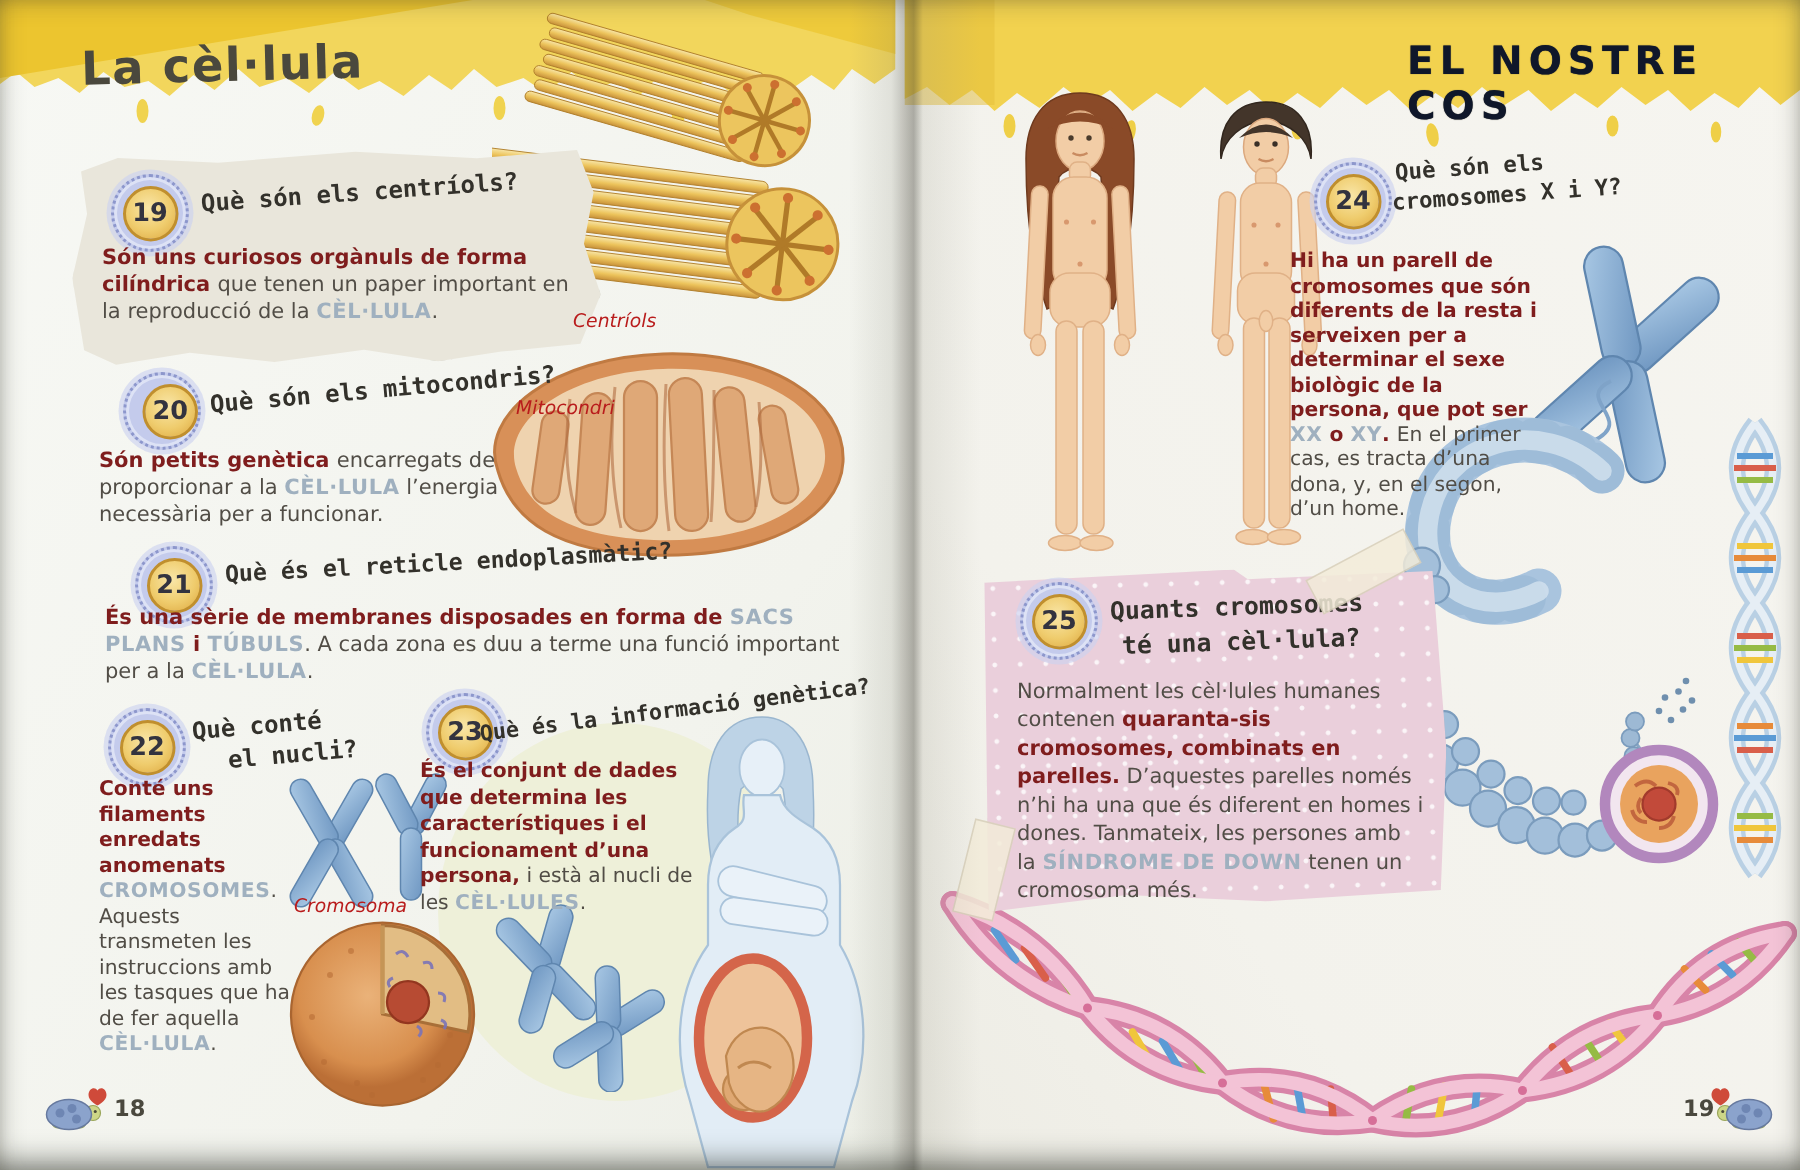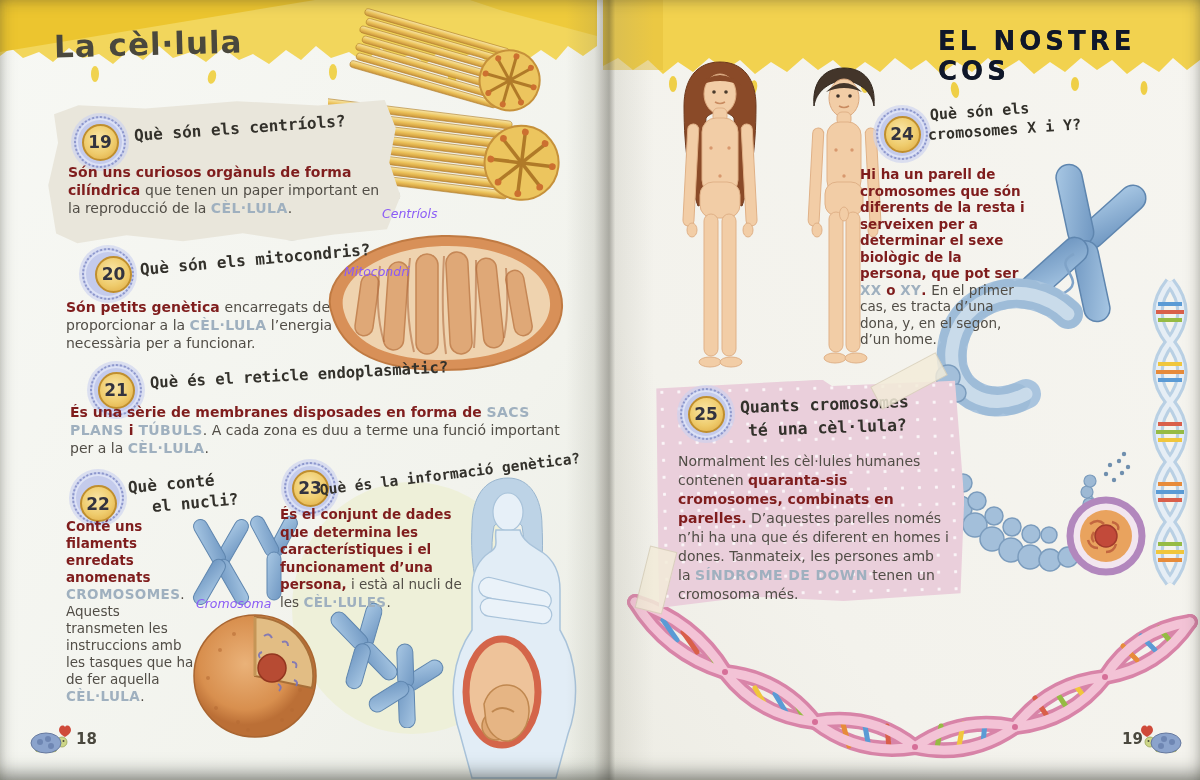--- a/index.html
+++ b/index.html
@@ -29,21 +29,21 @@
   
   .q-title{font-family:"DejaVu Sans Mono",monospace;font-weight:bold;color:#33312b;
     white-space:nowrap;transform-origin:left center;z-index:9;}
 
   
   .answer{color:#514d46;line-height:18px;font-size:14px;z-index:9;}
   .seg-b{font-weight:bold;color:#7f1d1d;}
   .seg-r{color:#514d46;}
   .seg-hl{font-weight:bold;color:#9fb0bf;letter-spacing:.4px;}
 
-  .ill-label{font-style:italic;font-size:12.5px;color:#8b5cf6;z-index:9;}
+  .ill-label{font-style:italic;font-size:12.5px;color:#b91c1c;z-index:9;}
 
   
   .note{z-index:7;}
   #note19{left:48px;top:100px;width:352px;height:142px;background:#e9e6db;transform:rotate(-1deg);
     box-shadow:2px 3px 6px rgba(80,80,60,.25);
     clip-path:polygon(2% 8%,9% 2%,28% 5%,54% 1%,77% 5%,96% 2%,99% 22%,97% 46%,100% 70%,96% 93%,81% 96%,69% 100%,55% 94%,38% 99%,22% 94%,8% 99%,2% 92%,0% 58%,3% 28%);}
   #note25{left:656px;top:380px;width:308px;height:224px;transform:rotate(-1.5deg);
     background:#eacfdb;
     background-image:radial-gradient(rgba(255,255,255,.8) 1.3px,rgba(255,255,255,0) 1.9px);
     background-size:17px 17px;
@@ -470,21 +470,21 @@
 
   <div class="abs badge" style="left:74px;top:116px;">
     <div class="inner">19</div>
     </div>
   <div class="abs badge" style="left:82px;top:248px;justify-content:flex-end;">
     <div class="inner">20</div>
     </div>
   <div class="abs badge" style="left:90px;top:364px;">
     <div class="inner">21</div>
     </div>
-  <div class="abs badge" style="left:72px;top:472px;align-items:flex-end;">
+  <div class="abs badge" style="left:72px;top:472px;">
     <div class="inner">22</div>
     </div>
   <div class="abs badge" style="left:284px;top:462px;">
     <div class="inner">23</div>
     </div>
   <div class="abs badge" style="left:876px;top:108px;">
     <div class="inner">24</div>
     </div>
   <div class="abs badge" style="left:680px;top:388px;">
     <div class="inner">25</div>

